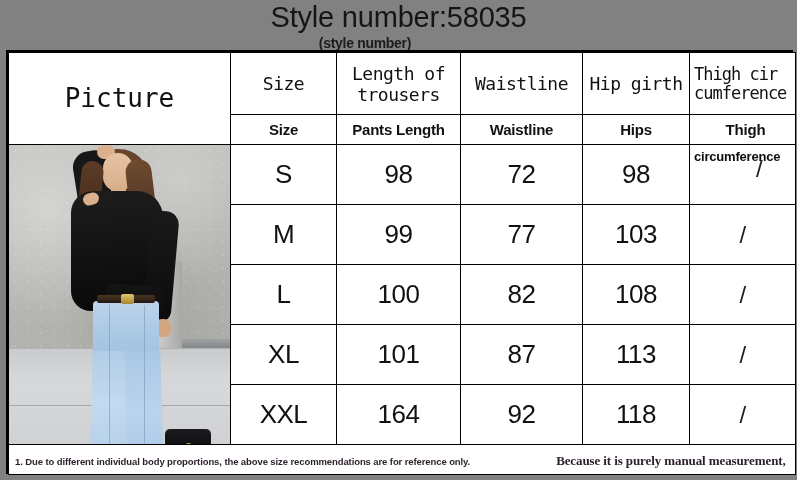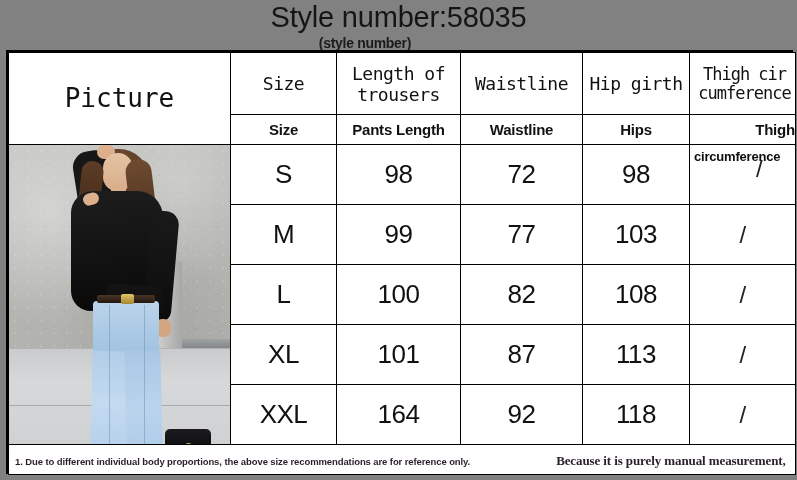--- a/index.html
+++ b/index.html
@@ -78,39 +78,39 @@
     font-size: 18px;
     line-height: 21px;
     letter-spacing: -0.5px;
     color: #101010;
   }
   .hdr1 td.pic-cell {
     font-size: 26px;
     letter-spacing: 0px;
   }
   .hdr1 td.thigh-hdr {
-    text-align: center;
+    text-align: left;
     padding-left: 4px;
     letter-spacing: -1px;
     font-size: 17px;
     line-height: 19px;
   }
 
   
   .hdr2 td {
     height: 30px;
     background: #9a9a9a;
     font-family: "Liberation Sans", sans-serif;
     font-weight: bold;
     font-size: 15px;
     letter-spacing: -0.2px;
     color: #0d0d0d;
   }
   .hdr2 td.thigh-sub {
-    text-align: right;
+    text-align: center;
     padding-left: 6px;
   }
 
   
   td.pic-cell {
     padding: 0;
   }
   td.pic-img-cell {
     padding: 0;
     vertical-align: top;

